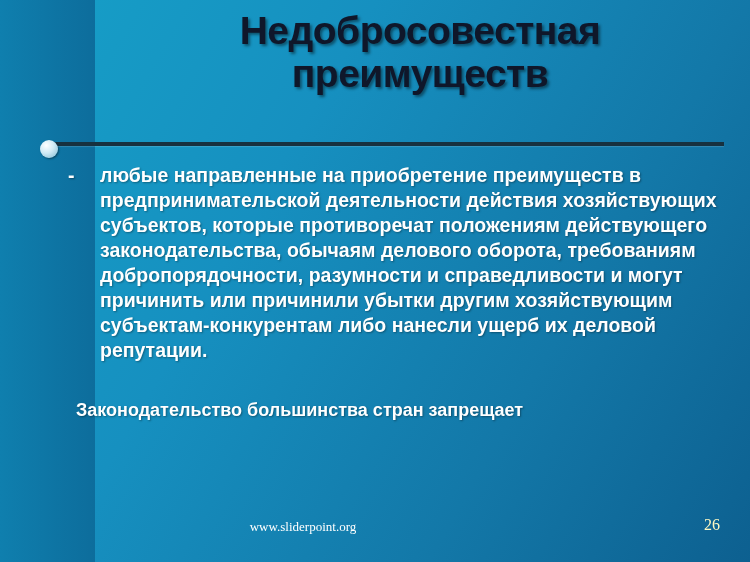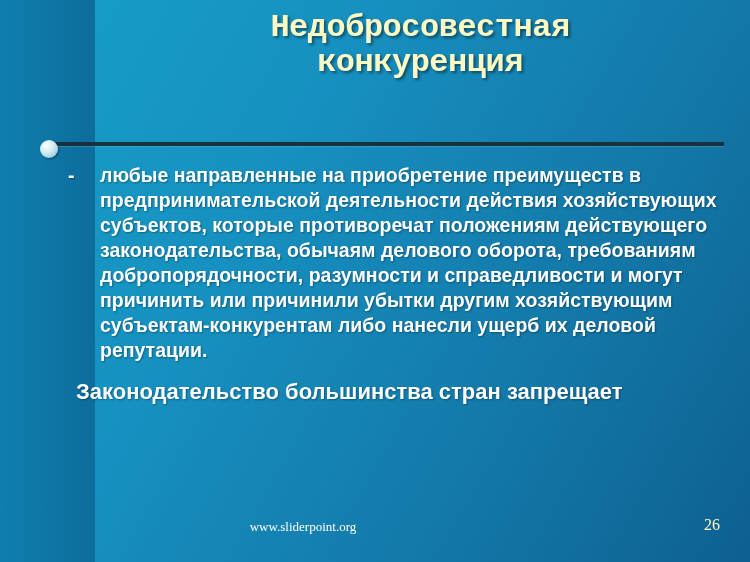--- a/index.html
+++ b/index.html
@@ -39,25 +39,25 @@
 
   
   .title-area {
     position: absolute;
     left: 100px;
     top: 10px;
     width: 640px;
     text-align: center;
   }
   .title-line {
-    font-family: Liberation Mono, monospace;
-    font-weight: bold;
-    font-size: 32px;
+    font-family: Liberation Sans, sans-serif;
+    font-weight: bold;
+    font-size: 39px;
     line-height: 1.1;
-    color: #fef9c3;
+    color: #0f172a;
     letter-spacing: -0.5px;
     text-shadow: 2px 2px 3px rgba(0,0,0,0.45);
   }
 
   
   .divider {
     position: absolute;
     left: 48px;
     top: 142px;
     width: 676px;
@@ -95,24 +95,24 @@
   .dash {
     position: absolute;
     left: 0;
     top: 0;
     color: #ffffff;
     font-weight: bold;
     font-size: 19.5px;
     text-shadow: 1px 1px 2px rgba(0,0,0,0.35);
   }
   .para2 {
-    margin-top: 15px;
-    color: #ffffff;
-    font-weight: bold;
-    font-size: 22px;
+    margin-top: 36px;
+    color: #ffffff;
+    font-weight: bold;
+    font-size: 18px;
     line-height: 1.28;
     text-shadow: 1px 1px 2px rgba(0,0,0,0.35);
     padding-left: 8px;
     text-indent: 0;
   }
   .para2 .cont {
     display: block;
     padding-left: 28px;
   }
 
@@ -199,21 +199,21 @@
         <polygon points="62,490 88,500 88,534 62,524" fill="url(#gMid)"></polygon>
         <polygon points="10,540 62,524 62,562 10,562" fill="url(#gDark)" opacity="0.85"></polygon>
       </g>
 
       <rect x="0" y="0" width="12" height="562" fill="#1a9ec4" opacity="0.55"></rect>
     </svg>
   </div>
 
   <div class="title-area">
     <div class="title-line">Недобросовестная</div>
-    <div class="title-line">конкуренция</div>
+    <div class="title-line">преимуществ</div>
   </div>
 
   <div class="divider"></div>
   <div class="divider-knob"></div>
 
   <div class="body-area">
     <div class="para1">
       <span class="dash">-</span>
       <span>любые направленные на приобретение преимуществ в предпринимательской деятельности действия хозяйствующих субъектов, которые противоречат положениям действующего законодательства, обычаям делового оборота, требованиям добропорядочности, разумности и справедливости и могут причинить или причинили убытки другим хозяйствующим субъектам-конкурентам либо нанесли ущерб их деловой репутации.</span>
     </div>

